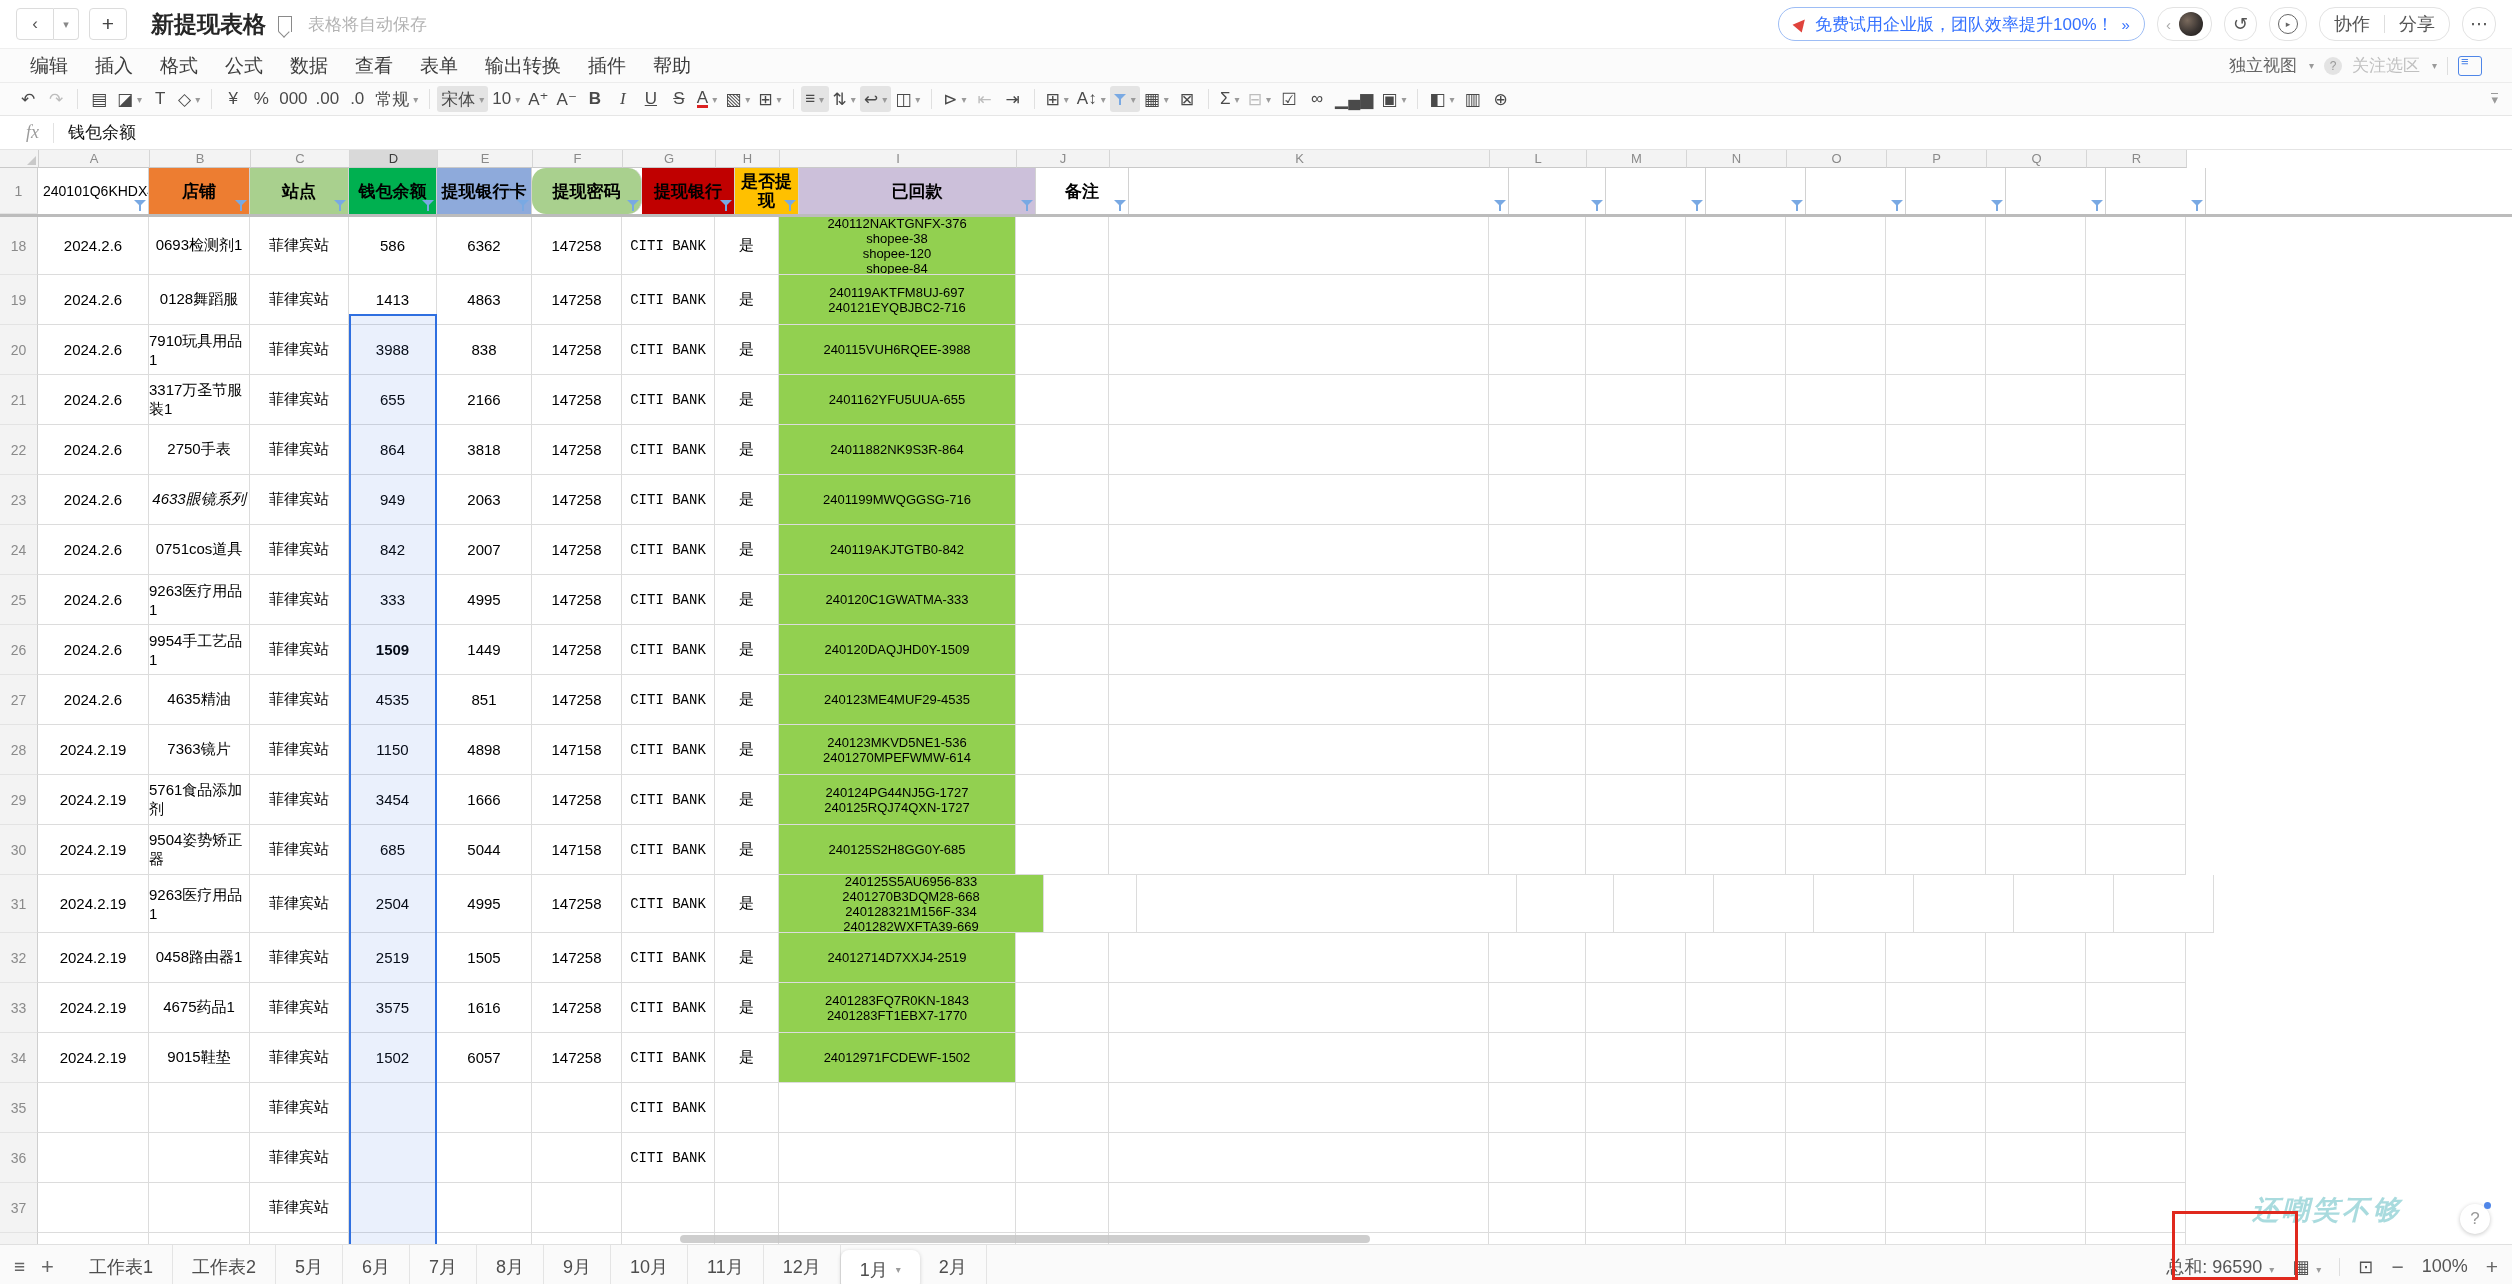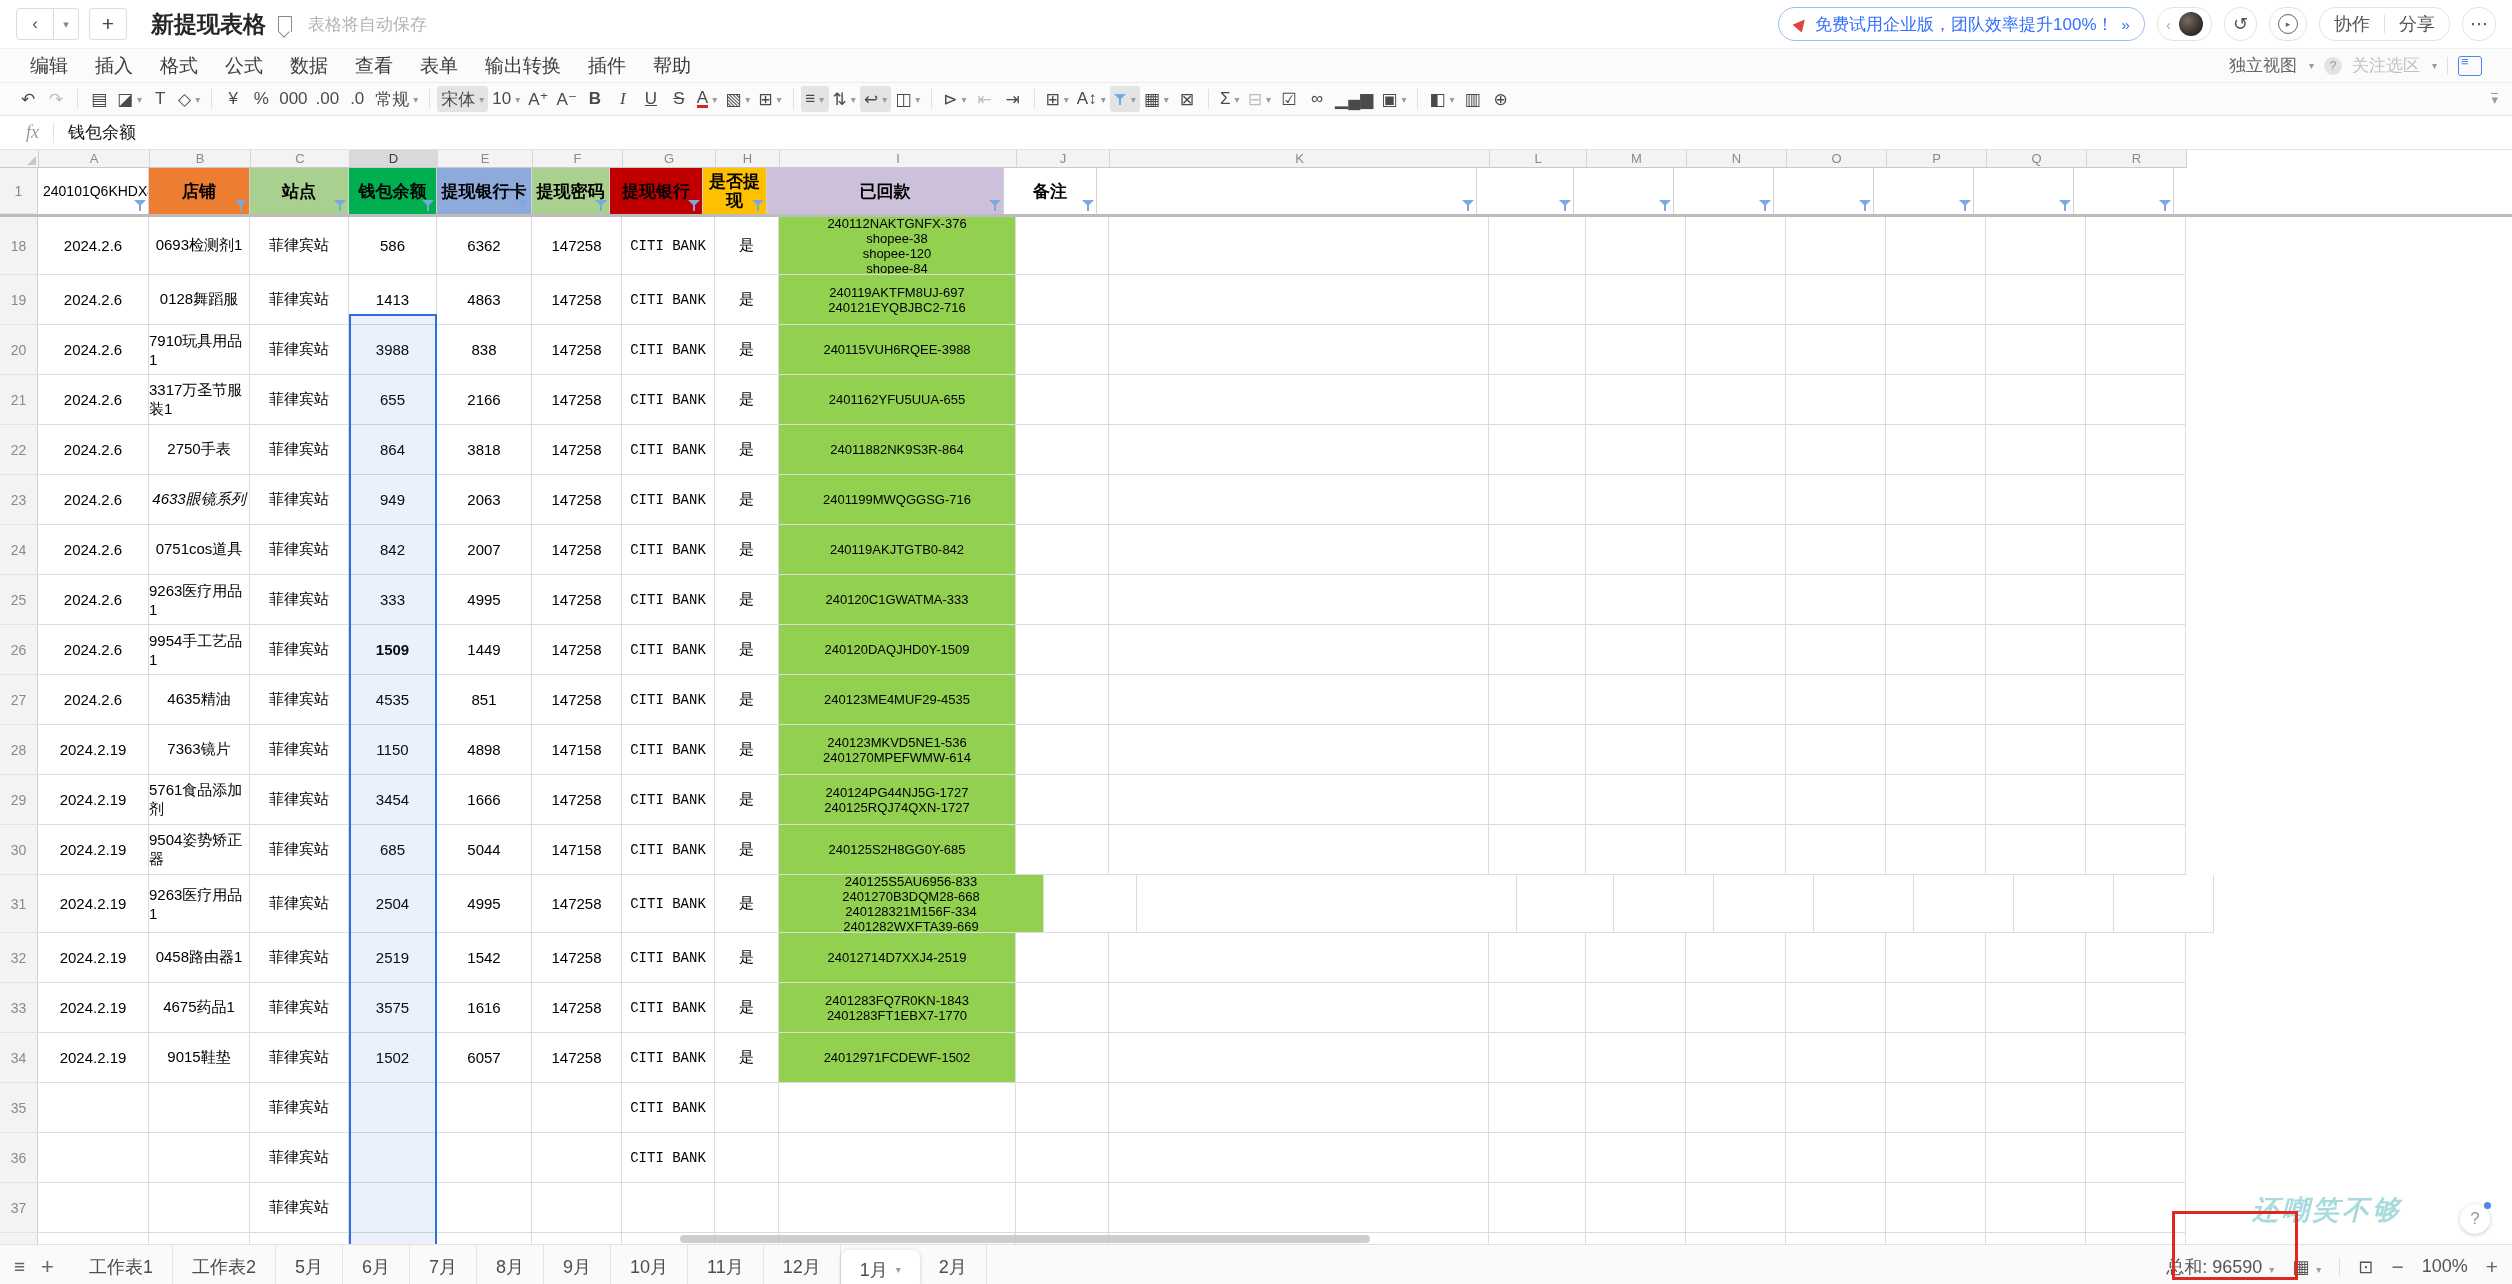--- a/index.html
+++ b/index.html
@@ -384,21 +384,21 @@
           <span class="fn"></span>
         </div>
         <div class="hc" style="width: 88px; height: 46px; background: rgb(0, 176, 80);">
           <span class="t">钱包余额</span>
           <span class="fn"></span>
         </div>
         <div class="hc" style="width: 95px; height: 46px; background: rgb(142, 170, 219);">
           <span class="t">提现银行卡</span>
           <span class="fn"></span>
         </div>
-        <div class="hc" style="width: 78px; height: 46px; background: rgb(169, 208, 142);">
+        <div class="hc" style="width: 110px; height: 46px; background: rgb(169, 208, 142); border-radius: 14px;">
           <span class="t">提现密码</span>
           <span class="fn"></span>
         </div>
         <div class="hc" style="width: 93px; height: 46px; background: rgb(192, 0, 0);">
           <span class="t">提现银行</span>
           <span class="fn"></span>
         </div>
         <div class="hc" style="width: 64px; height: 46px; background: rgb(255, 192, 0);">
           <span class="t" style="width: 52px; white-space: normal;">是否提现</span>
           <span class="fn"></span>
@@ -775,21 +775,21 @@
           <div class="c" style="width: 100px; height: 58px;"></div>
           <div class="c" style="width: 100px; height: 58px;"></div>
           <div class="c" style="width: 100px; height: 58px;"></div>
         </div>
         <div class="gr">
           <div class="gut" style="height: 50px;">32</div>
           <div class="c" style="width: 111px; height: 50px;">2024.2.19</div>
           <div class="c" style="width: 101px; height: 50px;">0458路由器1</div>
           <div class="c" style="width: 99px; height: 50px;">菲律宾站</div>
           <div class="c" style="width: 88px; height: 50px;">2519</div>
-          <div class="c" style="width: 95px; height: 50px;">1542</div>
+          <div class="c" style="width: 95px; height: 50px;">1505</div>
           <div class="c" style="width: 90px; height: 50px;">147258</div>
           <div class="c bank" style="width: 93px; height: 50px;">CITI BANK</div>
           <div class="c" style="width: 64px; height: 50px;">是</div>
           <div class="c recv green" style="width: 237px; height: 50px;">
             <div>24012714D7XXJ4-2519</div>
           </div>
           <div class="c" style="width: 93px; height: 50px;"></div>
           <div class="c" style="width: 380px; height: 50px;"></div>
           <div class="c" style="width: 97px; height: 50px;"></div>
           <div class="c" style="width: 100px; height: 50px;"></div>

